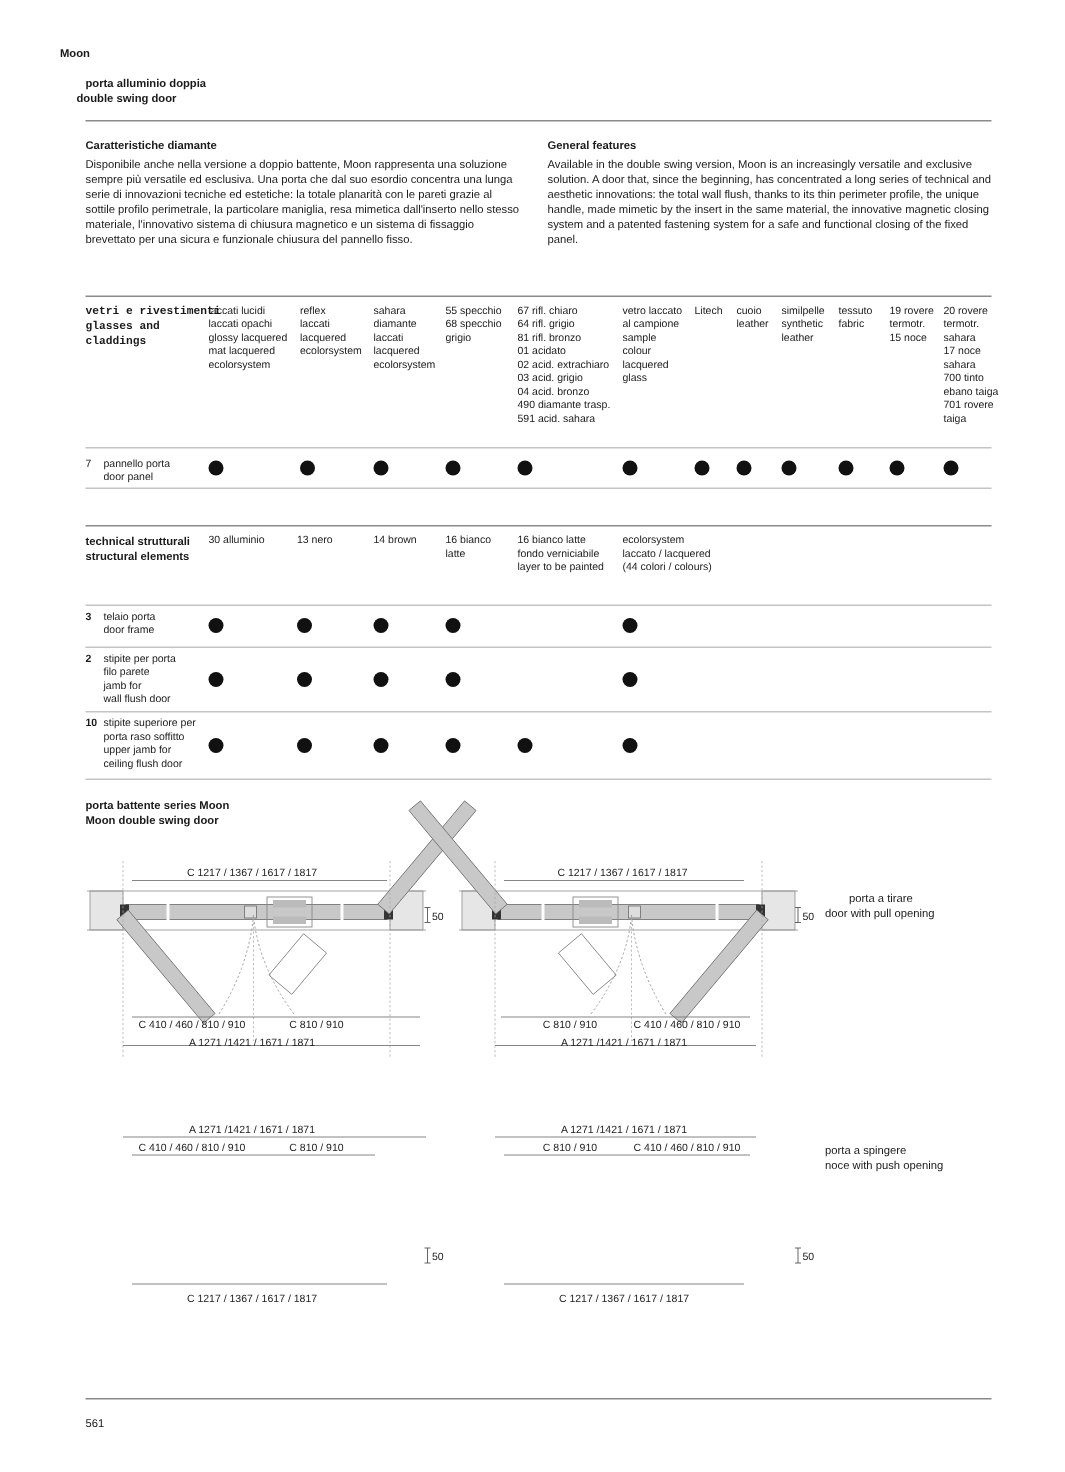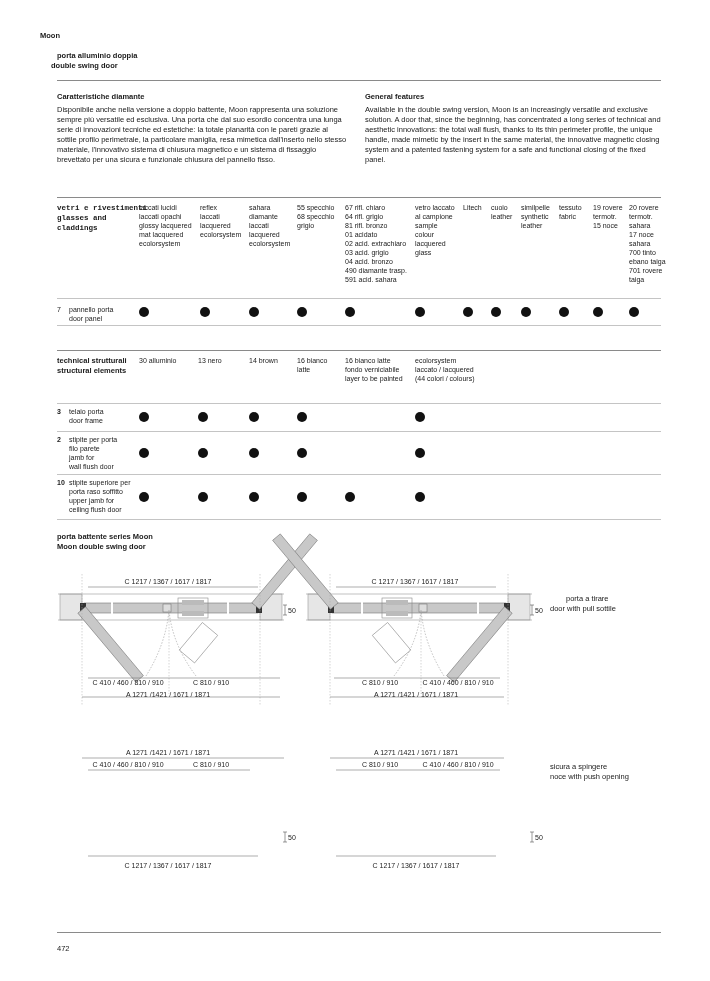--- a/index.html
+++ b/index.html
@@ -159,22 +159,22 @@
     <div class="dot" style="left: 297px; top: 491.5px;"></div>
     <div class="dot" style="left: 345px; top: 491.5px;"></div>
     <div class="dot" style="left: 415px; top: 491.5px;"></div>
     <div class="hr thin" style="top: 519px;"></div>
   </div>
 
 <div class="abs t75 bold" style="left:57px;top:532px;">porta battente series Moon</div>
 <div class="abs t75 bold" style="left:57px;top:542px;">Moon double swing door</div>
 
 <div class="abs t75" style="left:550px;top:594px;margin-left:16px;">porta a tirare</div>
-<div class="abs t75" style="left:550px;top:604px;">door with pull sottile</div>
-<div class="abs t75" style="left:550px;top:762px;">sicura a spingere</div>
+<div class="abs t75" style="left:550px;top:604px;">door with pull opening</div>
+<div class="abs t75" style="left:550px;top:762px;">porta a spingere</div>
 <div class="abs t75" style="left:550px;top:772px;">noce with push opening</div>
 
 <svg class="abs" style="left:0;top:0;" width="710" height="981">
   <defs>
 
     <g id="plan">
 
       <rect x="0" y="0" width="22" height="26" fill="#e6e6e6" stroke="#999" stroke-width="0.6"></rect>
       <rect x="200" y="0" width="22" height="26" fill="#e6e6e6" stroke="#999" stroke-width="0.6"></rect>
       <line x1="-2" y1="0" x2="224" y2="0" stroke="#999" stroke-width="0.6"></line>
@@ -262,13 +262,13 @@
       <line x1="530" y1="832" x2="534" y2="832"></line>
       <line x1="530" y1="842" x2="534" y2="842"></line>
   </g>
   <text x="288" y="613" font-size="7" fill="#222">50</text>
   <text x="535" y="613" font-size="7" fill="#222">50</text>
   <text x="288" y="840" font-size="7" fill="#222">50</text>
   <text x="535" y="840" font-size="7" fill="#222">50</text>
 </svg>
 
 <div class="hr" style="top:932px;"></div>
-<div class="abs t75" style="left:57px;top:944px;">472</div>
+<div class="abs t75" style="left:57px;top:944px;">561</div>
 
 </body></html>

